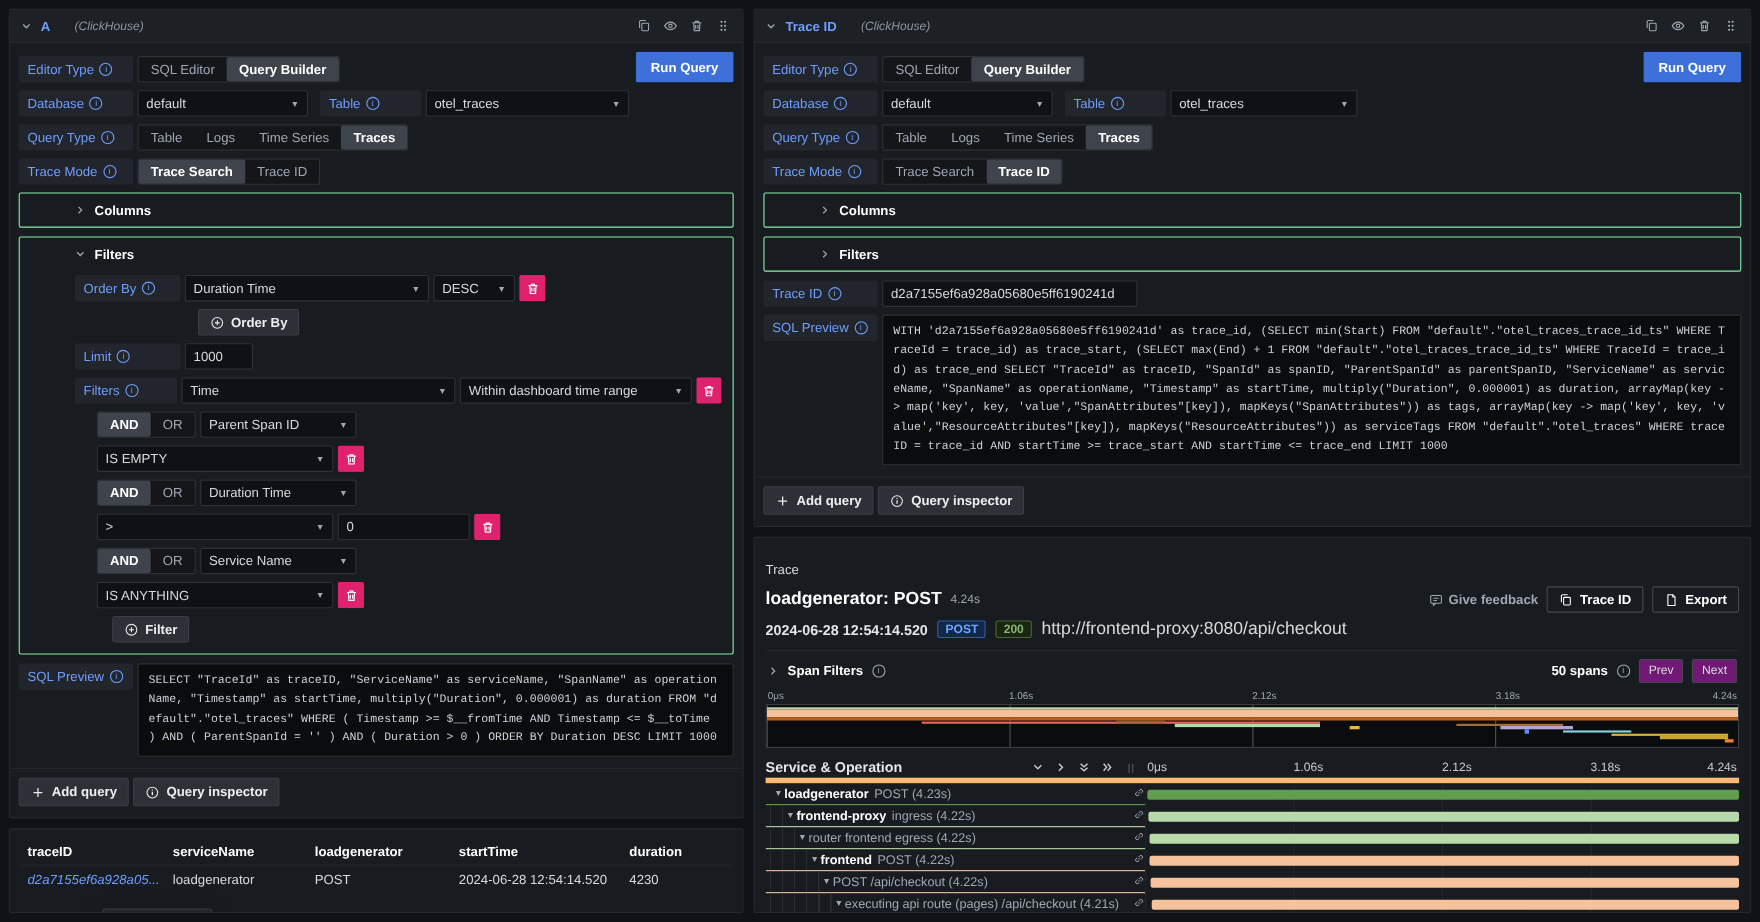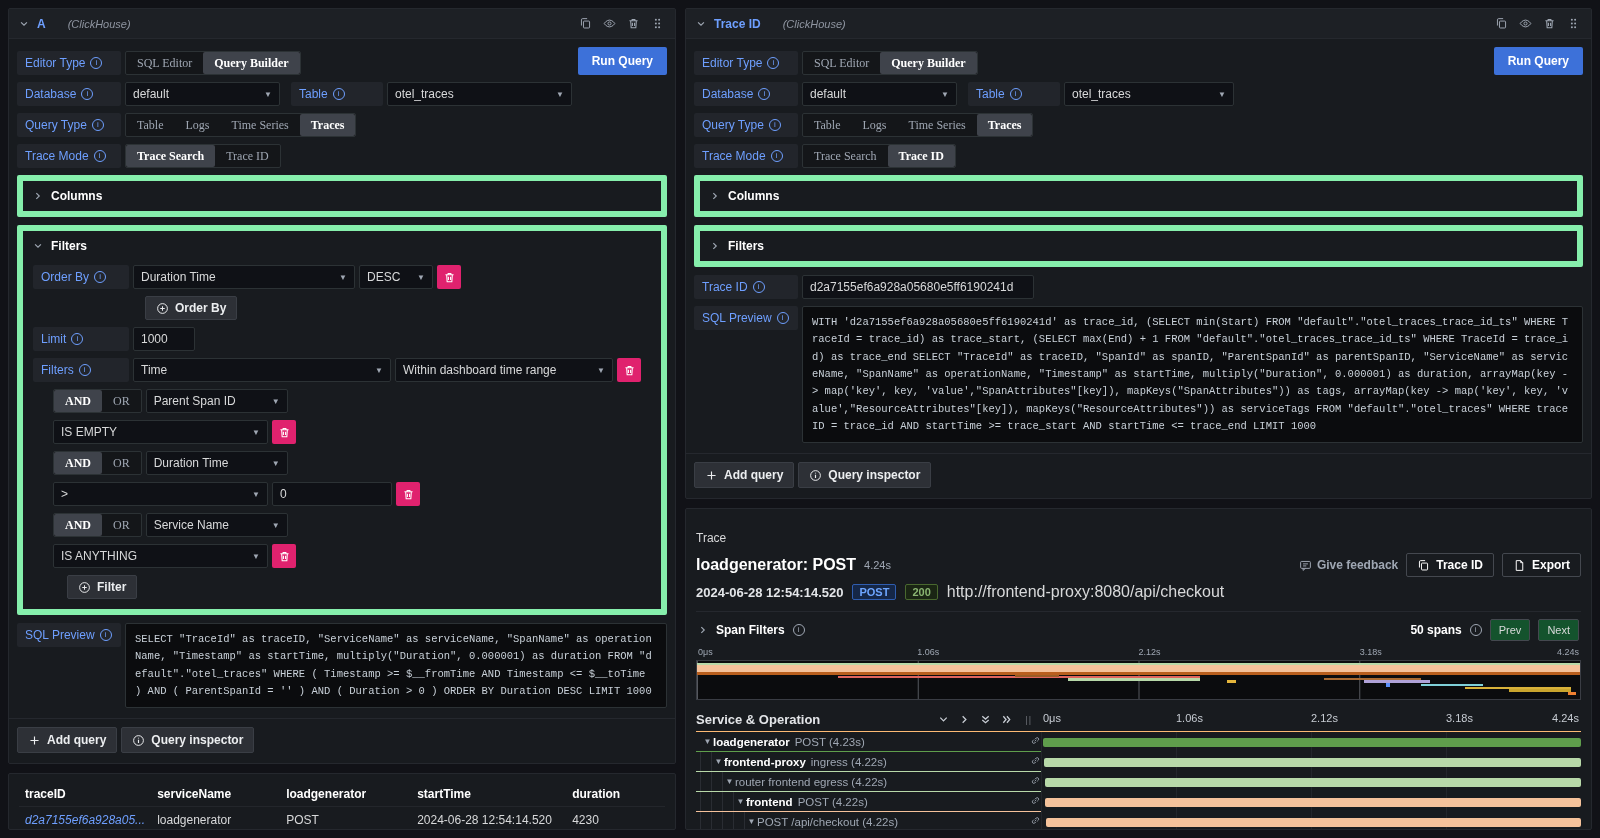--- a/index.html
+++ b/index.html
@@ -29,32 +29,32 @@
     font-size:8px; line-height:10px; text-align:center; flex:none; font-style:normal; }
 
   .select { display:inline-flex; align-items:center; justify-content:space-between;
     background:#0f1116; border:1px solid #2c3235; height:24px; padding:0 7px;
     color:#d8d9da; font-size:12px; border-radius:2px; }
   .select .chev { color:#9fa7b3; font-size:8px; margin-left:10px; }
   .tinput { background:#0f1116; border:1px solid #2c3235; height:24px; padding:0 7px;
     color:#d8d9da; font-size:12px; border-radius:2px; }
 
   .seg { display:inline-flex; background:#141619; border:1px solid #2c3235; border-radius:2px; height:24px; }
-  .seg .opt { display:flex; align-items:center; padding:0 11px; color:#9fa7b3; font-size:12px;font-family:Liberation Serif, serif; }
+  .seg .opt { display:flex; align-items:center; padding:0 11px; color:#9fa7b3; font-size:12px; }
   .seg .opt.sel { background:#3f434b; color:#fff; font-weight:bold; border-radius:2px; }
 
   .btn { display:inline-flex; align-items:center; gap:6px; height:26px; padding:0 10px;
     font-size:12px; border-radius:2px; border:1px solid transparent; white-space:nowrap; }
   .btn-primary { background:#3d71d9; color:#fff; font-weight:bold; height:28px; padding:0 13px; }
   .btn-sec { background:#2d3036; border-color:#3a3e45; color:#eceef0; font-weight:bold; }
   .btn-danger { width:24px; height:24px; padding:0; justify-content:center; background:#e0226e; color:#fff; }
   .btn-danger svg { width:13px; height:13px; }
   .btn svg { width:13px; height:13px; }
 
-  .cbox { border:6px solid #86efac; border-radius:2px; margin-bottom:8px; }
+  .cbox { border:1px solid #86efac; border-radius:2px; margin-bottom:8px;padding-left:40px; }
   .cbox-head { display:flex; align-items:center; gap:8px; height:30px; padding:0 10px;
     color:#fff; font-size:12px; font-weight:bold; }
   .cbox-head svg { width:10px; height:10px; color:#9fa7b3; }
   .cbox-body { padding:4px 10px 10px 10px; }
   .indent { margin-left:112px; }
 
   .sql { flex:1; background:#0b0c0e; border:1px solid #2c3235; border-radius:2px;
     color:#c9d1d9; font-family:"Liberation Mono","DejaVu Sans Mono",monospace;
     font-size:10.5px; line-height:1.65; padding:7px 9px; white-space:pre-wrap; word-break:break-all; }
 
@@ -87,32 +87,32 @@
   .badge-post { color:#6ea6ff; border-color:#2f5daf; background:#152747; }
   .badge-200 { color:#8ab572; border-color:#49682f; background:#1a2514; }
   .tr-url { font-size:16px; color:#d8d9da; }
 
   .sf-row { display:flex; align-items:center; gap:8px; border-top:1px solid #25282e;
     padding:7px 2px 6px; font-size:12px; }
   .sf-row svg { width:10px; height:10px; color:#9fa7b3; }
   .sf-label { color:#fff; font-weight:bold; }
   .sf-right { margin-left:auto; display:flex; align-items:center; gap:8px; }
   .spans-count { color:#fff; font-weight:bold; }
-  .mini-btn { height:22px; padding:0 8px; background:#14532d; border:1px solid #44484f;
+  .mini-btn { height:22px; padding:0 8px; background:#701a75; border:1px solid #44484f;
     color:#d8d9da; font-size:11px; border-radius:2px; display:inline-flex; align-items:center; }
 
   .mm-labels { position:relative; height:13px; font-size:9px; color:#9fa7b3; }
   .mm-l { position:absolute; top:0; }
   .minimap { position:relative; height:40px; background:#0b0c0e; border:1px solid #3a3d44;
     margin-bottom:8px; overflow:hidden;
     background-image:linear-gradient(90deg,#55585e 1px,transparent 1px);
     background-size:25% 100%; }
   .mm-seg { position:absolute; }
 
-  .grid-head { display:flex; align-items:center; height:24px; border-bottom:1px solid #fdba74;text-align:center; }
+  .grid-head { display:flex; align-items:center; height:24px; border-bottom:5px solid #fdba74;text-align:center; }
   .gh-left { width:345px; flex:none; display:flex; align-items:center; gap:10px; padding-right:6px; }
   .gh-title { font-size:13px; font-weight:bold; color:#e3e5e8; }
   .gh-icons { margin-left:auto; display:flex; gap:10px; color:#c7ccd3; }
   .gh-icons svg { width:11px; height:11px; }
   .gh-resize { color:#6d7177; font-size:9px; margin:0 3px; letter-spacing:1px; }
   .gh-ticks { flex:1; position:relative; height:100%; font-size:11px; color:#c7ccd3; }
   .gh-t { position:absolute; top:4px; }
 
   .span-rows { overflow:hidden; }
   .srow { display:flex; height:20px; align-items:stretch; }

